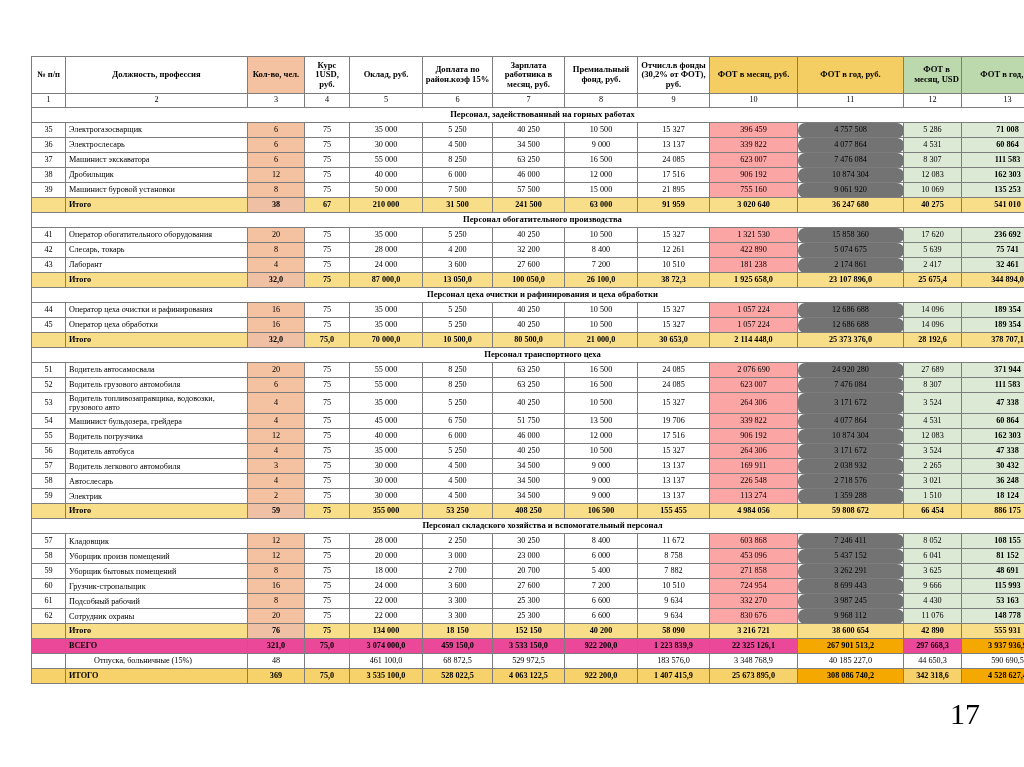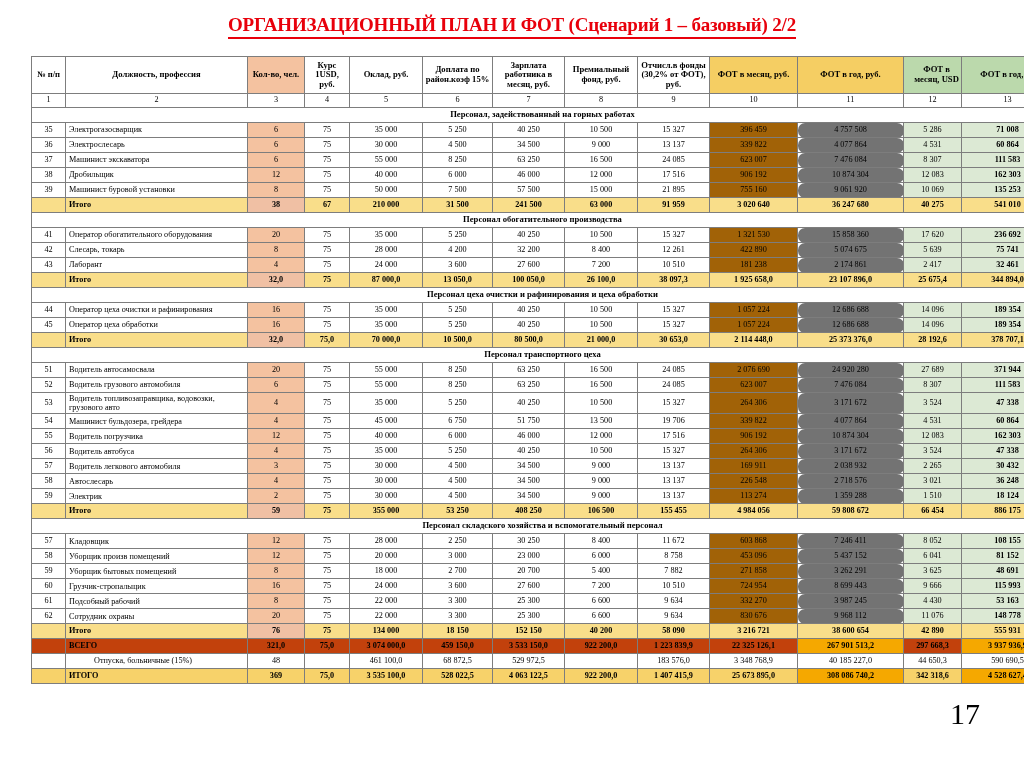--- a/index.html
+++ b/index.html
@@ -87,35 +87,35 @@
   
   tr.data td { height: 12px; background: #ffffff; }
   tr.data td.job {
     text-align: left;
     padding-left: 3px;
     white-space: normal;
     line-height: 1.1;
   }
   tr.data td.qty { background: #F4C2A0; }
   tr.data td.b { font-weight: normal; }
-  tr.data td.fotm { background: #a16207; }
+  tr.data td.fotm { background: #fca5a5; }
   tr.data td.foty { background: #737373; font-weight: normal; border-radius: 7px; }
   tr.data td.fotmu { background: #DCE9D4; }
   tr.data td.fotyu { background: #DCE9D4; font-weight: bold; }
   
   tr.itogo td {
     background: #F9DE8A;
     font-weight: bold;
     height: 12px;
   }
   tr.itogo td.job { text-align: left; padding-left: 3px; }
   tr.itogo td.qty { background: #F0C0A4; }
   
   tr.vsego td {
-    background: #c2410c;
+    background: #ec4899;
     font-weight: bold;
     height: 12px;
   }
   tr.vsego td.job { text-align: left; padding-left: 3px; }
   tr.vsego td.hi { background: #F5A800; }
   
   tr.otpuska td {
     background: #ffffff;
     height: 12px;
   }
@@ -135,23 +135,20 @@
     font-size: 30px;
     font-family: "Liberation Serif", "DejaVu Serif", serif;
     color: #000000;
   }
 </style>
 </head>
 <body>
 
 <div class="slide">
 
-  <div class="title-wrap">
-    <span class="title">ОРГАНИЗАЦИОННЫЙ ПЛАН И ФОТ (Сценарий 1 – базовый)   2/2</span>
-  </div>
 
   <div class="table-wrap">
     <table class="fot">
       <colgroup>
         <col style="width:34px">
         <col style="width:182px">
         <col style="width:57px">
         <col style="width:45px">
         <col style="width:73px">
         <col style="width:70px">
@@ -339,21 +336,21 @@
           </tr>
           <tr class="itogo">
             <td></td>
             <td class="job">Итого</td>
             <td class="qty">32,0</td>
             <td>75</td>
             <td>87 000,0</td>
             <td>13 050,0</td>
             <td>100 050,0</td>
             <td>26 100,0</td>
-            <td>38 097,3</td>
+            <td>38 72,3</td>
             <td>1 925 658,0</td>
             <td>23 107 896,0</td>
             <td>25 675,4</td>
             <td>344 894,0</td>
           </tr>
           <tr class="section">
             <td colspan="13">Персонал цеха очистки и рафинирования и цеха обработки</td>
           </tr>
           <tr class="data">
             <td>44</td>

